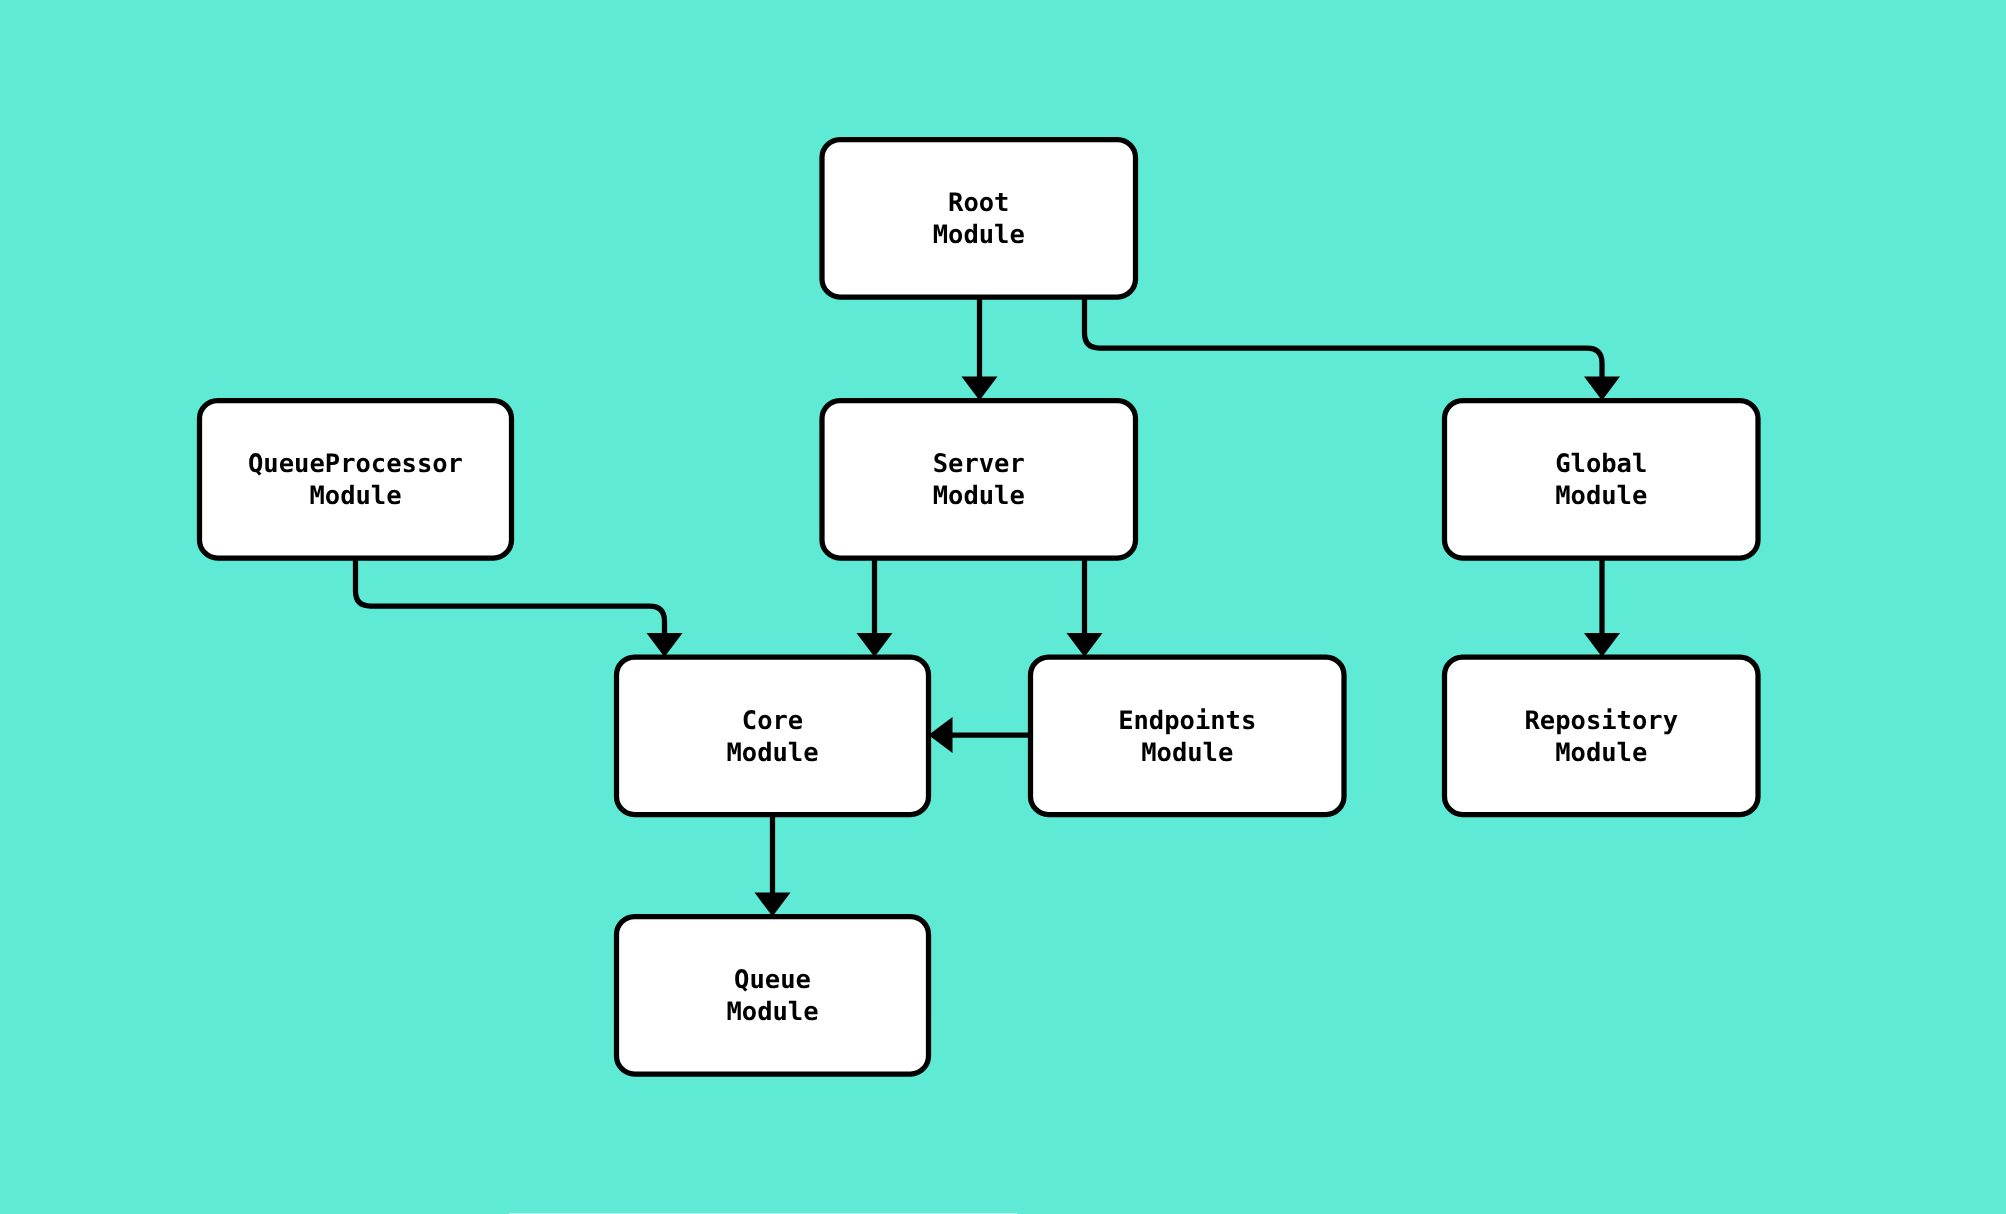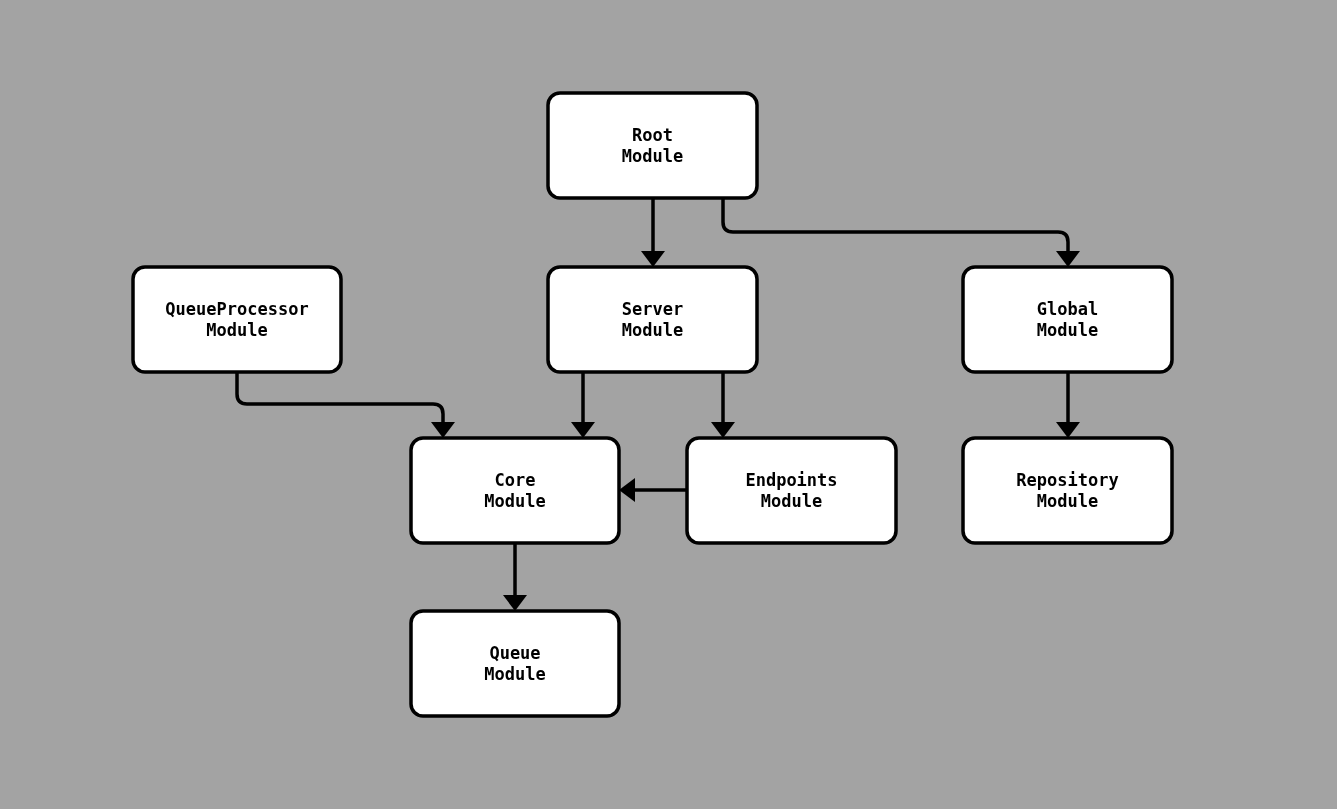--- a/index.html
+++ b/index.html
@@ -4,21 +4,21 @@
 <style>
   html, body {
     margin: 0;
     padding: 0;
     background: #ffffff;
   }
   .canvas {
     position: relative;
     width: 1337px;
     height: 809px;
-    background: #a3a3a3;
+    background: #5eead4;
     overflow: hidden;
     font-family: "DejaVu Sans Mono", monospace;
   }
   .canvas svg {
     position: absolute;
     left: 0;
     top: 0;
     display: block;
   }
   .node-box {

